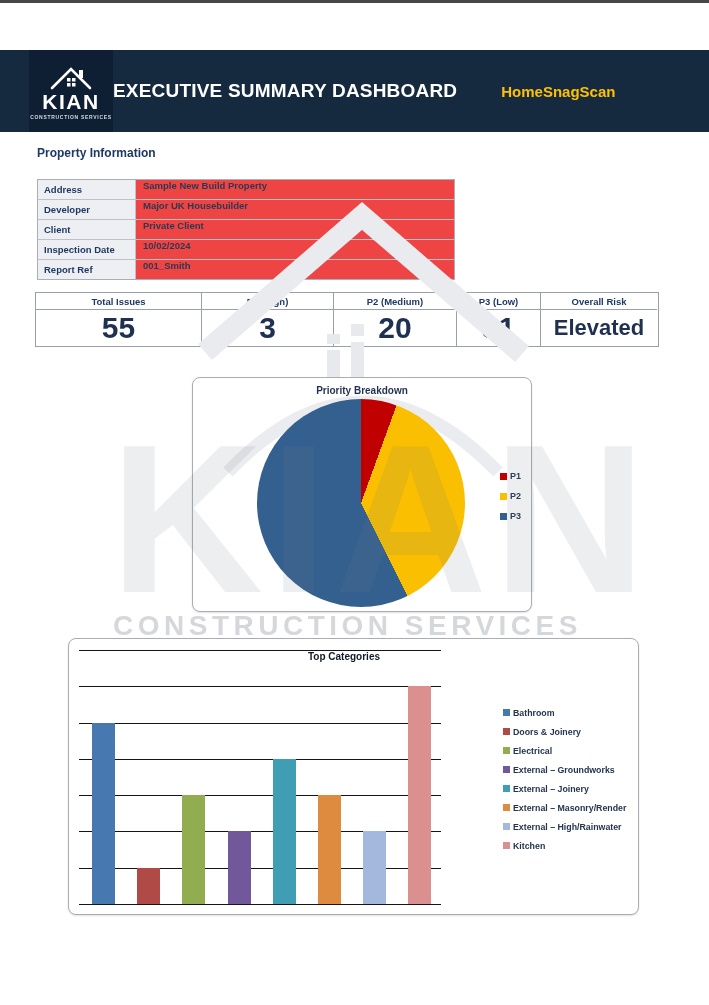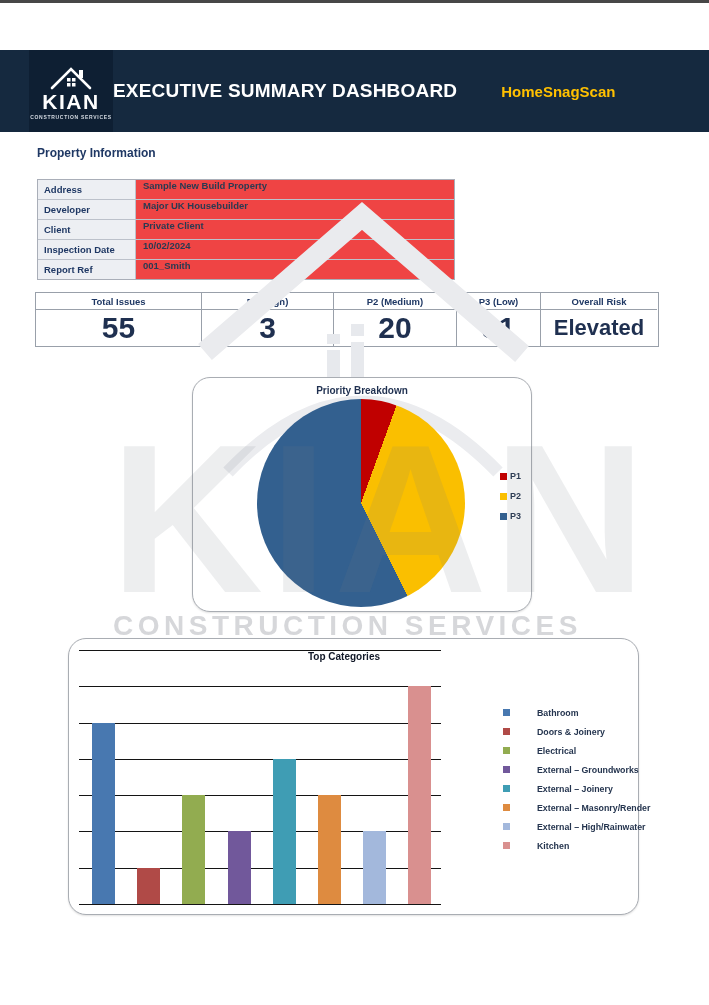--- a/index.html
+++ b/index.html
@@ -34,36 +34,36 @@
   .summary-row{display:flex;}
   .summary-cell{border-right:1px solid #99A0AA;box-sizing:border-box;display:flex;
                 align-items:center;justify-content:center;background:transparent;}
   .summary-cell:last-child{border-right:none;}
   .summary-header .summary-cell{height:17px;font-size:9.5px;font-weight:bold;color:#1F3864;
                                 border-bottom:1px solid #99A0AA;}
   .summary-values .summary-cell{height:36px;font-size:30px;font-weight:bold;color:#1F3050;}
   .summary-values .summary-cell.risk{font-size:22px;}
 
   
-  .chart-box{position:absolute;background:#fff;border:1px solid #A9ADB3;border-radius:18px;
+  .chart-box{position:absolute;background:#fff;border:1px solid #A9ADB3;border-radius:8px;
              box-shadow:0 1px 2px rgba(0,0,0,0.12);}
   .pie-box{left:192px;top:377px;width:338px;height:233px;}
   .bar-box{left:68px;top:638px;width:569px;height:275px;}
   .chart-title{position:absolute;text-align:center;font-size:10px;font-weight:bold;color:#1F3050;z-index:4;}
   .pie-title{left:0;top:7px;width:338px;}
   .bar-title{left:0;top:12px;width:550px;color:#111827;}
 
   .pie-disc{position:absolute;left:64px;top:21px;width:208px;height:208px;border-radius:50%;z-index:3;}
 
   .legend{position:absolute;z-index:4;}
   .pie-legend{left:307px;top:88px;}
   .bar-legend{left:434px;top:64px;}
   .legend-item{display:flex;align-items:center;}
   .pie-legend .legend-item{height:20px;}
-  .bar-legend .legend-item{height:19px;gap:24px;}
+  .bar-legend .legend-item{height:19px;}
   .legend-marker{width:7px;height:7px;margin-right:3px;flex:0 0 auto;}
   .legend-label{font-size:9px;font-weight:bold;color:#25354F;white-space:nowrap;}
   .bar-legend .legend-label{font-size:8.8px;}
 
   .bar-plot{position:absolute;left:10px;top:11px;width:362px;height:254px;}
   .grid-line{position:absolute;left:0;width:100%;height:1px;background:#141414;z-index:2;}
   .bar{position:absolute;bottom:0;width:23px;z-index:3;}
 
   
   .wm-a{position:absolute;left:0;top:0;z-index:2;pointer-events:none;}

